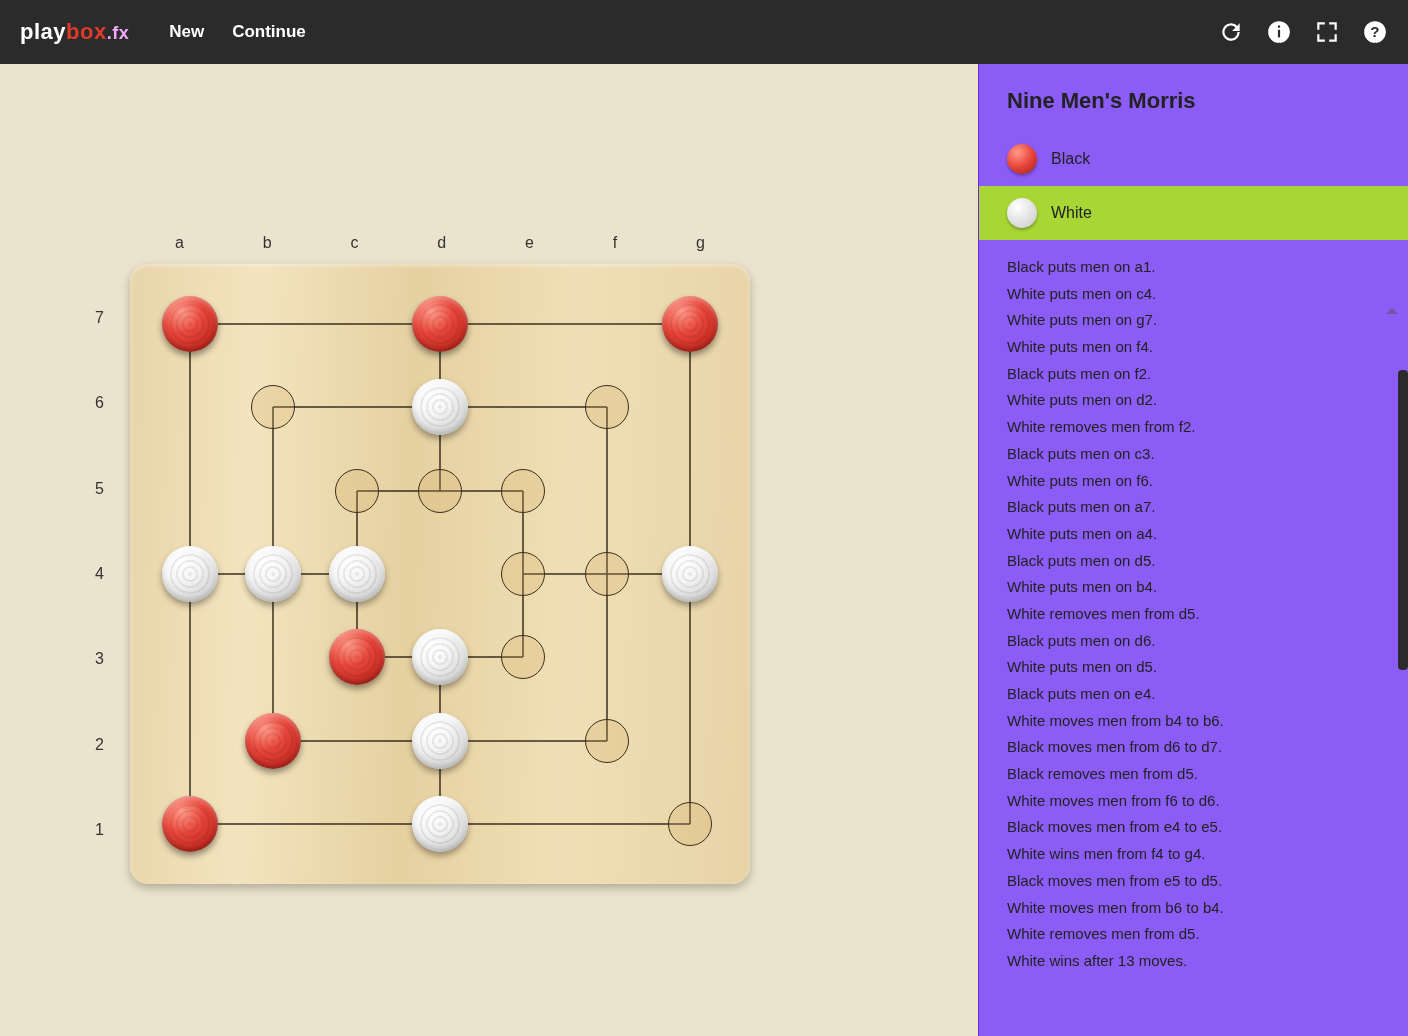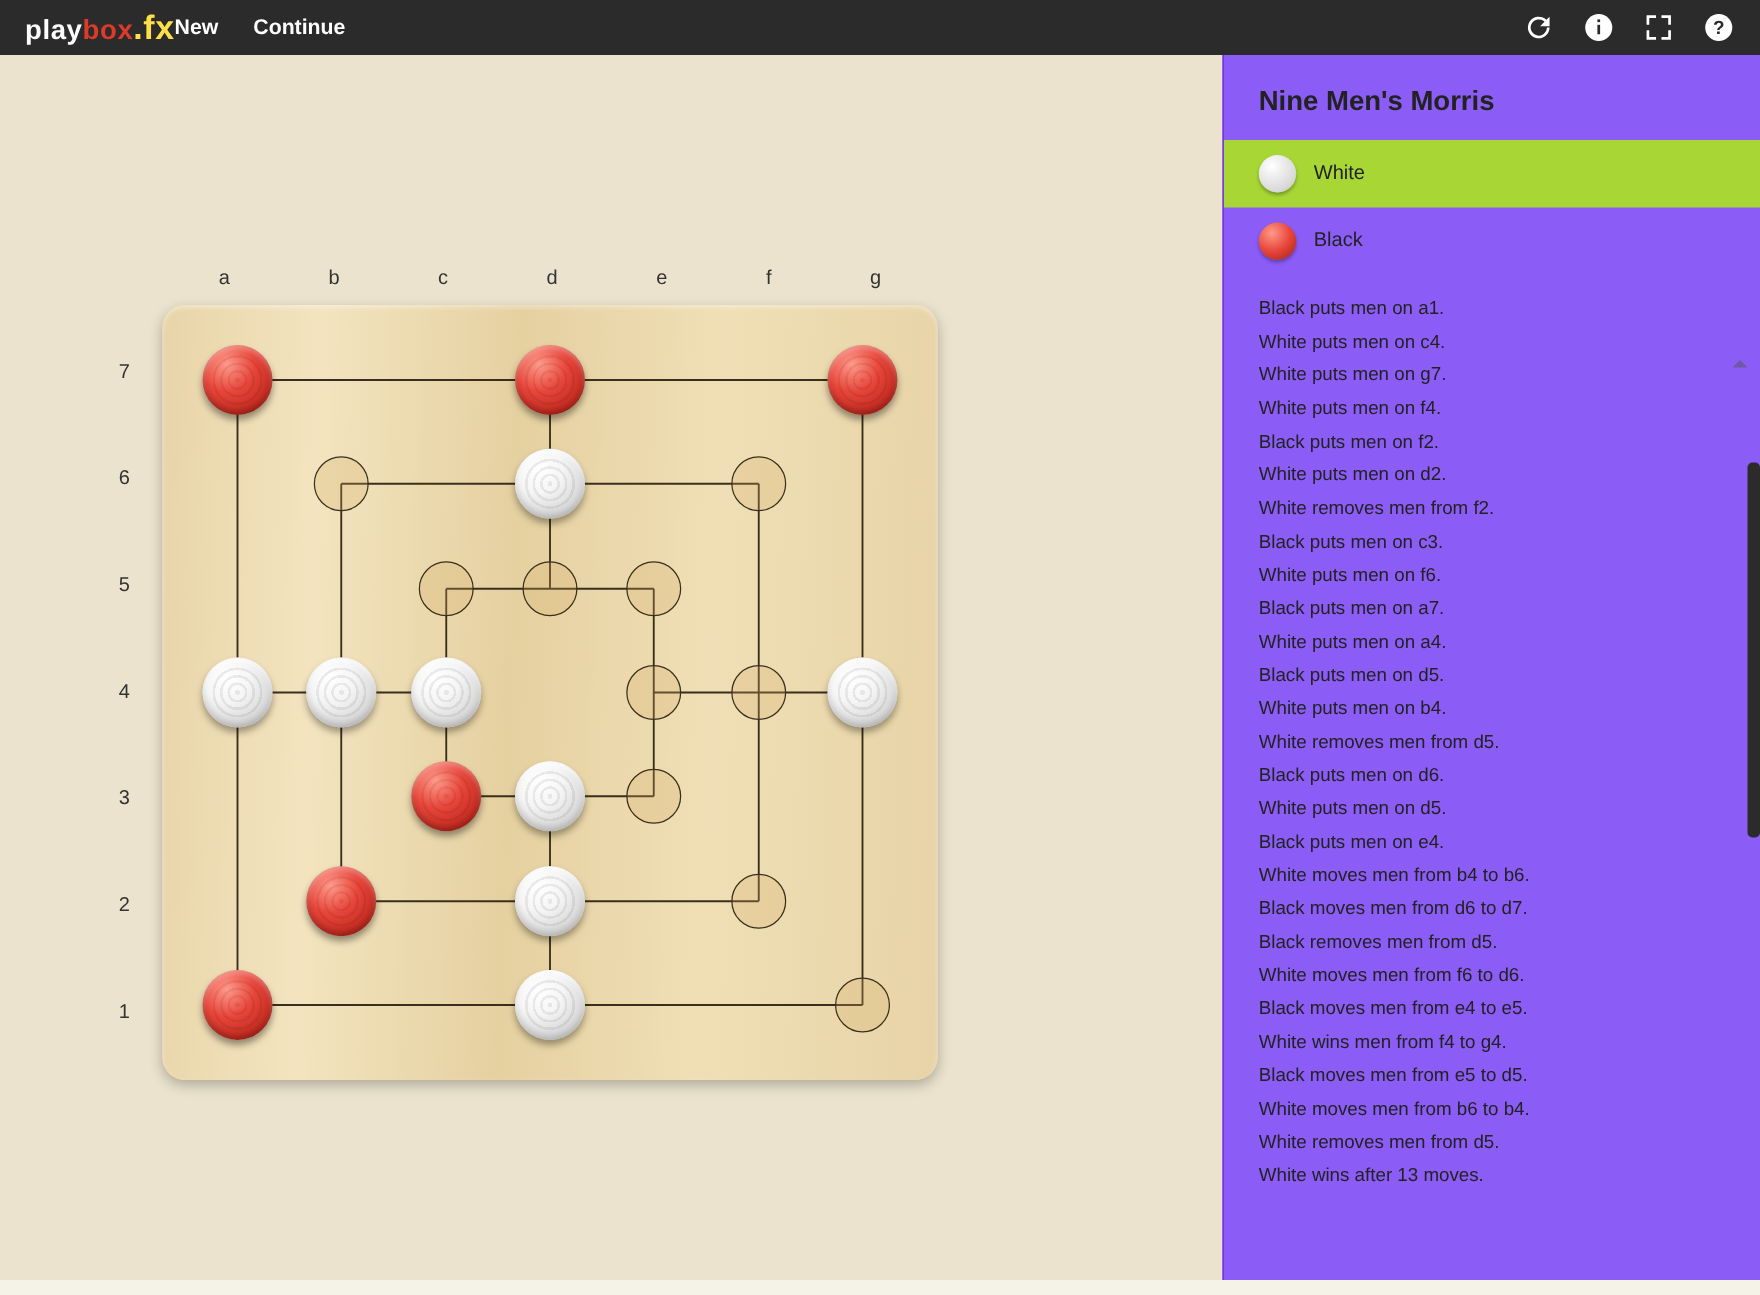--- a/index.html
+++ b/index.html
@@ -1,24 +1,24 @@
 <!DOCTYPE html>
 <html><head>
 <meta charset="utf-8">
 <style>
 * { margin: 0; padding: 0; box-sizing: border-box; }
 body { font-family: "Segoe UI", Arial, sans-serif; background: #f5f2e8; overflow: hidden; width: 1408px; height: 1036px; }
 
 
-.topbar { height: 44px; background: #2b2b2b; display: flex; align-items: center; padding: 0 20px; color: #fff; }
+.topbar { height: 64px; background: #2b2b2b; display: flex; align-items: center; padding: 0 20px; color: #fff; }
 .logo { font-size: 22px; font-weight: 700; letter-spacing: 0.5px; display: flex; align-items: baseline; }
 .logo-play { color: #fff; }
 .logo-box  { color: #db3b28; font-weight: 700; }
-.logo-fx   { color: #fde047; font-size: 27px; }
-.nav { display: flex; gap: 28px; }
+.logo-fx   { color: #f0abfc; font-size: 18px; }
+.nav { display: flex; gap: 28px; margin-left: 40px; }
 .nav a { color: #fff; text-decoration: none; font-size: 17px; font-weight: 600; cursor: pointer; }
 .topbar-spacer { flex: 1; }
 .topbar-icons { display: flex; gap: 22px; align-items: center; }
 .topbar-icons .icon { width: 26px; height: 26px; fill: #fff; cursor: pointer; display: flex; align-items: center; justify-content: center; }
 
 
 .main { display: flex; height: calc(100% - 56px); }
 .stage { flex: 1; position: relative; background: #ebe3cd; }
 .side  { width: 430px; background: #8b5cf6; border-left: 1px solid #6d28d9; overflow-y: auto; position: relative; }
 
@@ -173,27 +173,27 @@
           <div class="stone red" style="left: 143px; top: 477px;"></div>
           <div class="stone white" style="left: 310px; top: 477px;"></div>
           <div class="stone red" style="left: 60px; top: 560px;"></div>
           <div class="stone white" style="left: 310px; top: 560px;"></div>
         </div>
     </div>
   </div>
 
   <div class="side">
     <div class="panel-title">Nine Men's Morris</div>
+    <div class="player-row">
+      <div class="token red"></div>
+      <span>Black</span>
+    </div>
     <div class="player-row active">
       <div class="token white"></div>
       <span>White</span>
-    </div>
-    <div class="player-row">
-      <div class="token red"></div>
-      <span>Black</span>
     </div>
     <div class="move-list" id="move-list">
         <div class="move">Black puts men on a1.</div>
         <div class="move">White puts men on c4.</div>
         <div class="move">White puts men on g7.</div>
         <div class="move">White puts men on f4.</div>
         <div class="move">Black puts men on f2.</div>
         <div class="move">White puts men on d2.</div>
         <div class="move">White removes men from f2.</div>
         <div class="move">Black puts men on c3.</div>

